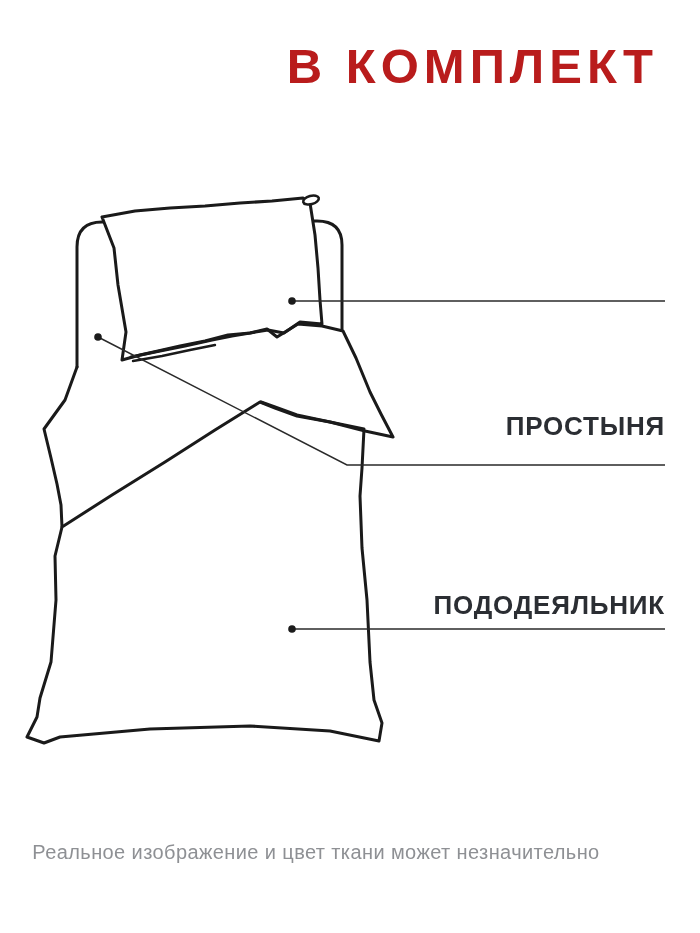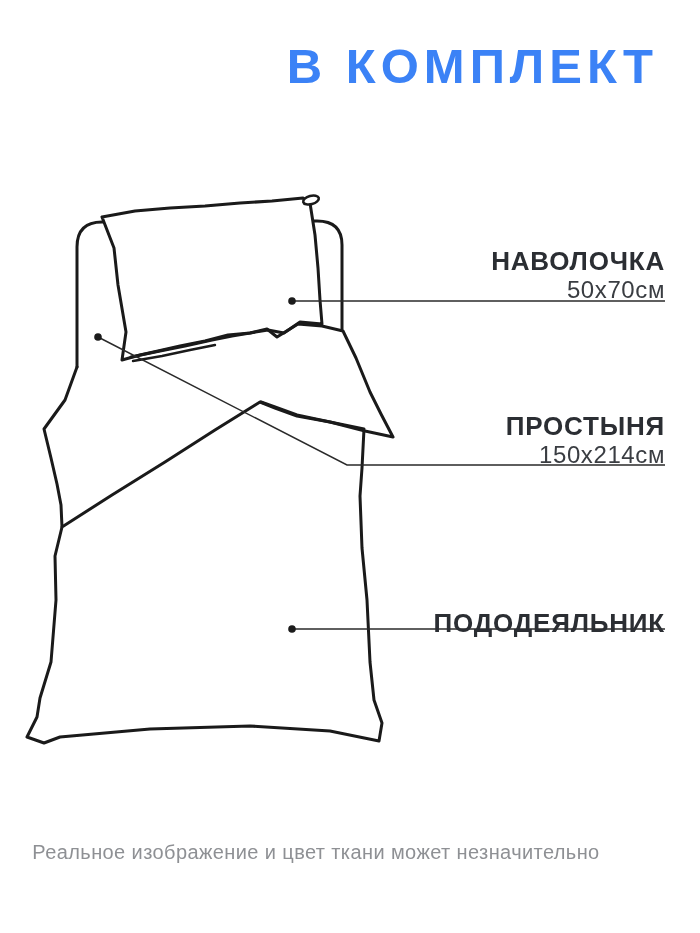--- a/index.html
+++ b/index.html
@@ -13,21 +13,21 @@
     height: 933px;
     background: #ffffff;
     overflow: hidden;
     font-family: "Liberation Sans", "DejaVu Sans", sans-serif;
   }
   .title {
     position: absolute;
     top: 34px;
     right: 42px;
     text-align: right;
-    color: #3b82f6;
+    color: #b91c1c;
     font-size: 49px;
     font-weight: bold;
     letter-spacing: 5px;
     line-height: 64px;
     white-space: nowrap;
   }
   .illustration {
     position: absolute;
     left: 0;
     top: 0;
@@ -52,21 +52,21 @@
     display: block;
     margin-top: 2px;
     color: #3a3d42;
     font-size: 24px;
     font-weight: normal;
     letter-spacing: 0.6px;
     line-height: 26px;
   }
   .callout-1 { top: 247px; }
   .callout-2 { top: 412px; text-align: right; }
-  .callout-3 { top: 609px; }
+  .callout-3 { top: 591px; }
   .disclaimer {
     position: absolute;
     top: 836px;
     left: 0;
     width: 632px;
     text-align: center;
     color: #8e9094;
     font-size: 20px;
     line-height: 32px;
     letter-spacing: 0.4px;
@@ -112,27 +112,22 @@
       <path d="M 98,337 L 347,465 L 665,465"></path>
       <path d="M 292,629 L 665,629"></path>
     </g>
     <g fill="#1b1b1b" stroke="none">
       <circle cx="292" cy="301" r="3.8"></circle>
       <circle cx="98" cy="337" r="3.8"></circle>
       <circle cx="292" cy="629" r="3.8"></circle>
     </g>
   </svg>
 
-  <div class="callout callout-1">
-    <span class="callout-name">НАВОЛОЧКА</span>
-    <span class="callout-size">50х70см</span>
-  </div>
   <div class="callout callout-2">
     <span class="callout-name">ПРОСТЫНЯ</span>
-    <span class="callout-size">150х214см</span>
   </div>
   <div class="callout callout-3">
     <span class="callout-name">ПОДОДЕЯЛЬНИК</span>
   </div>
 
   <div class="disclaimer">
     <span>Реальное изображение и цвет ткани может незначительно</span><br>
   </div>
 
 </div>

